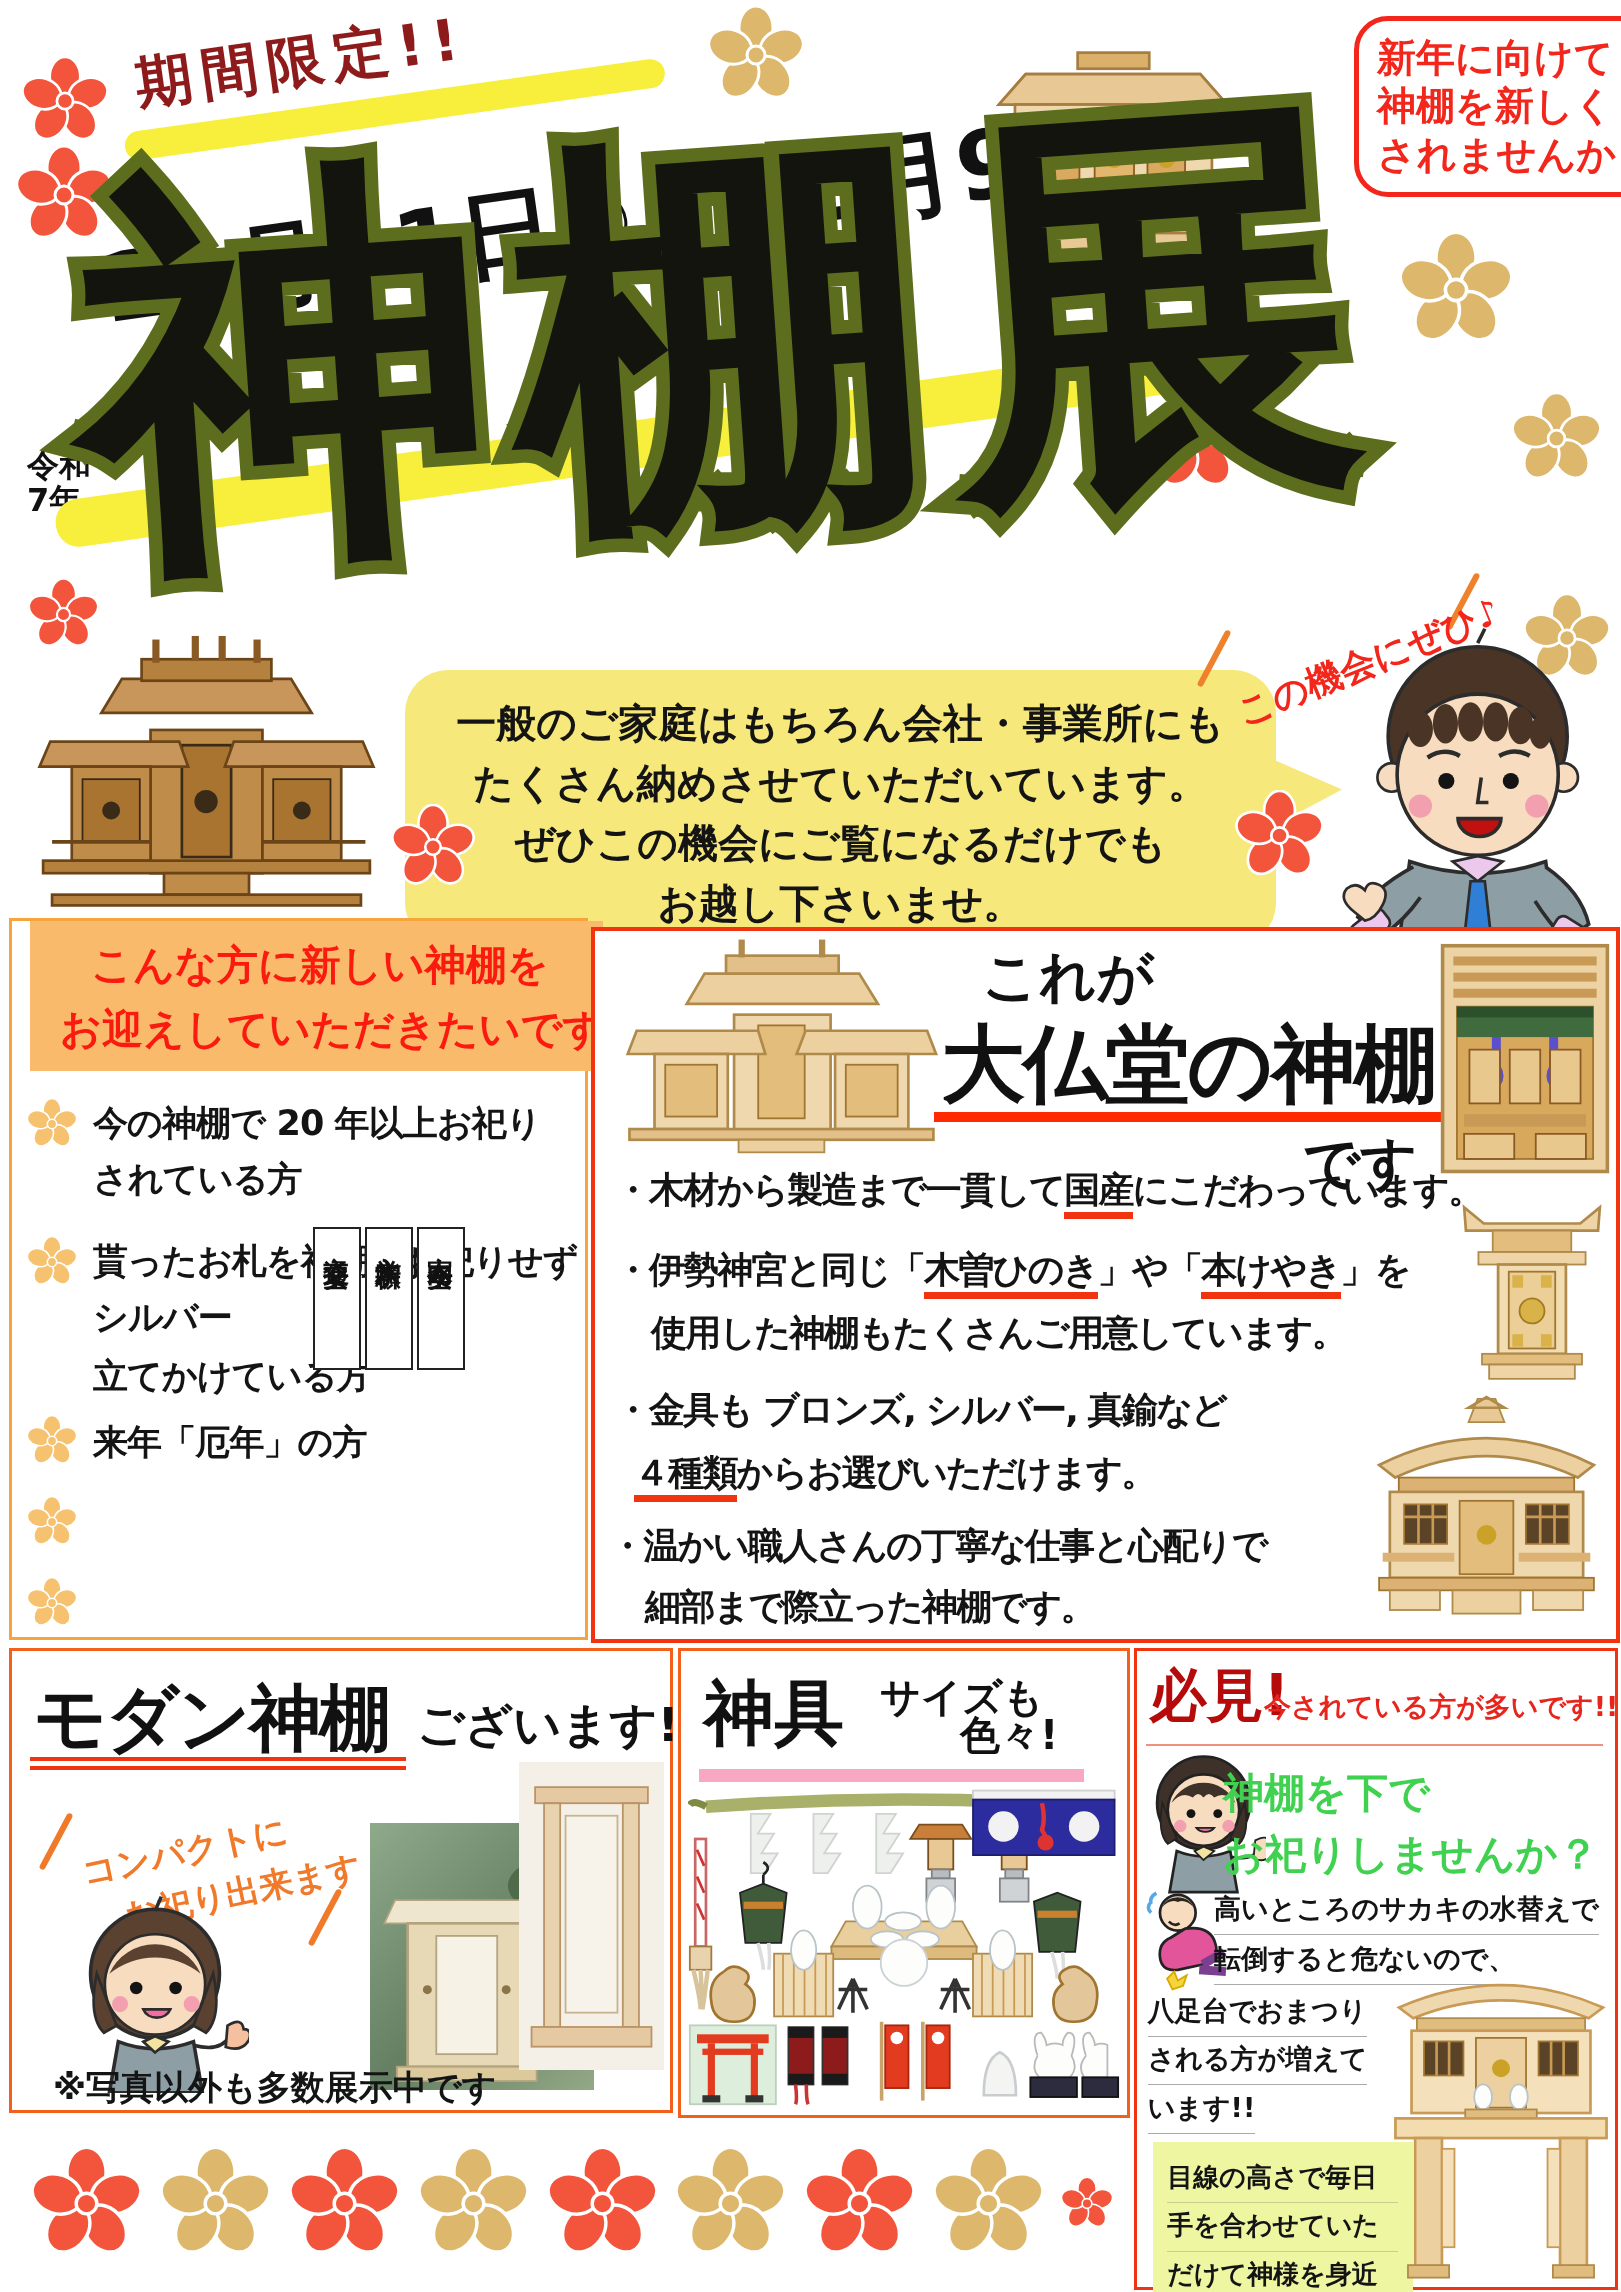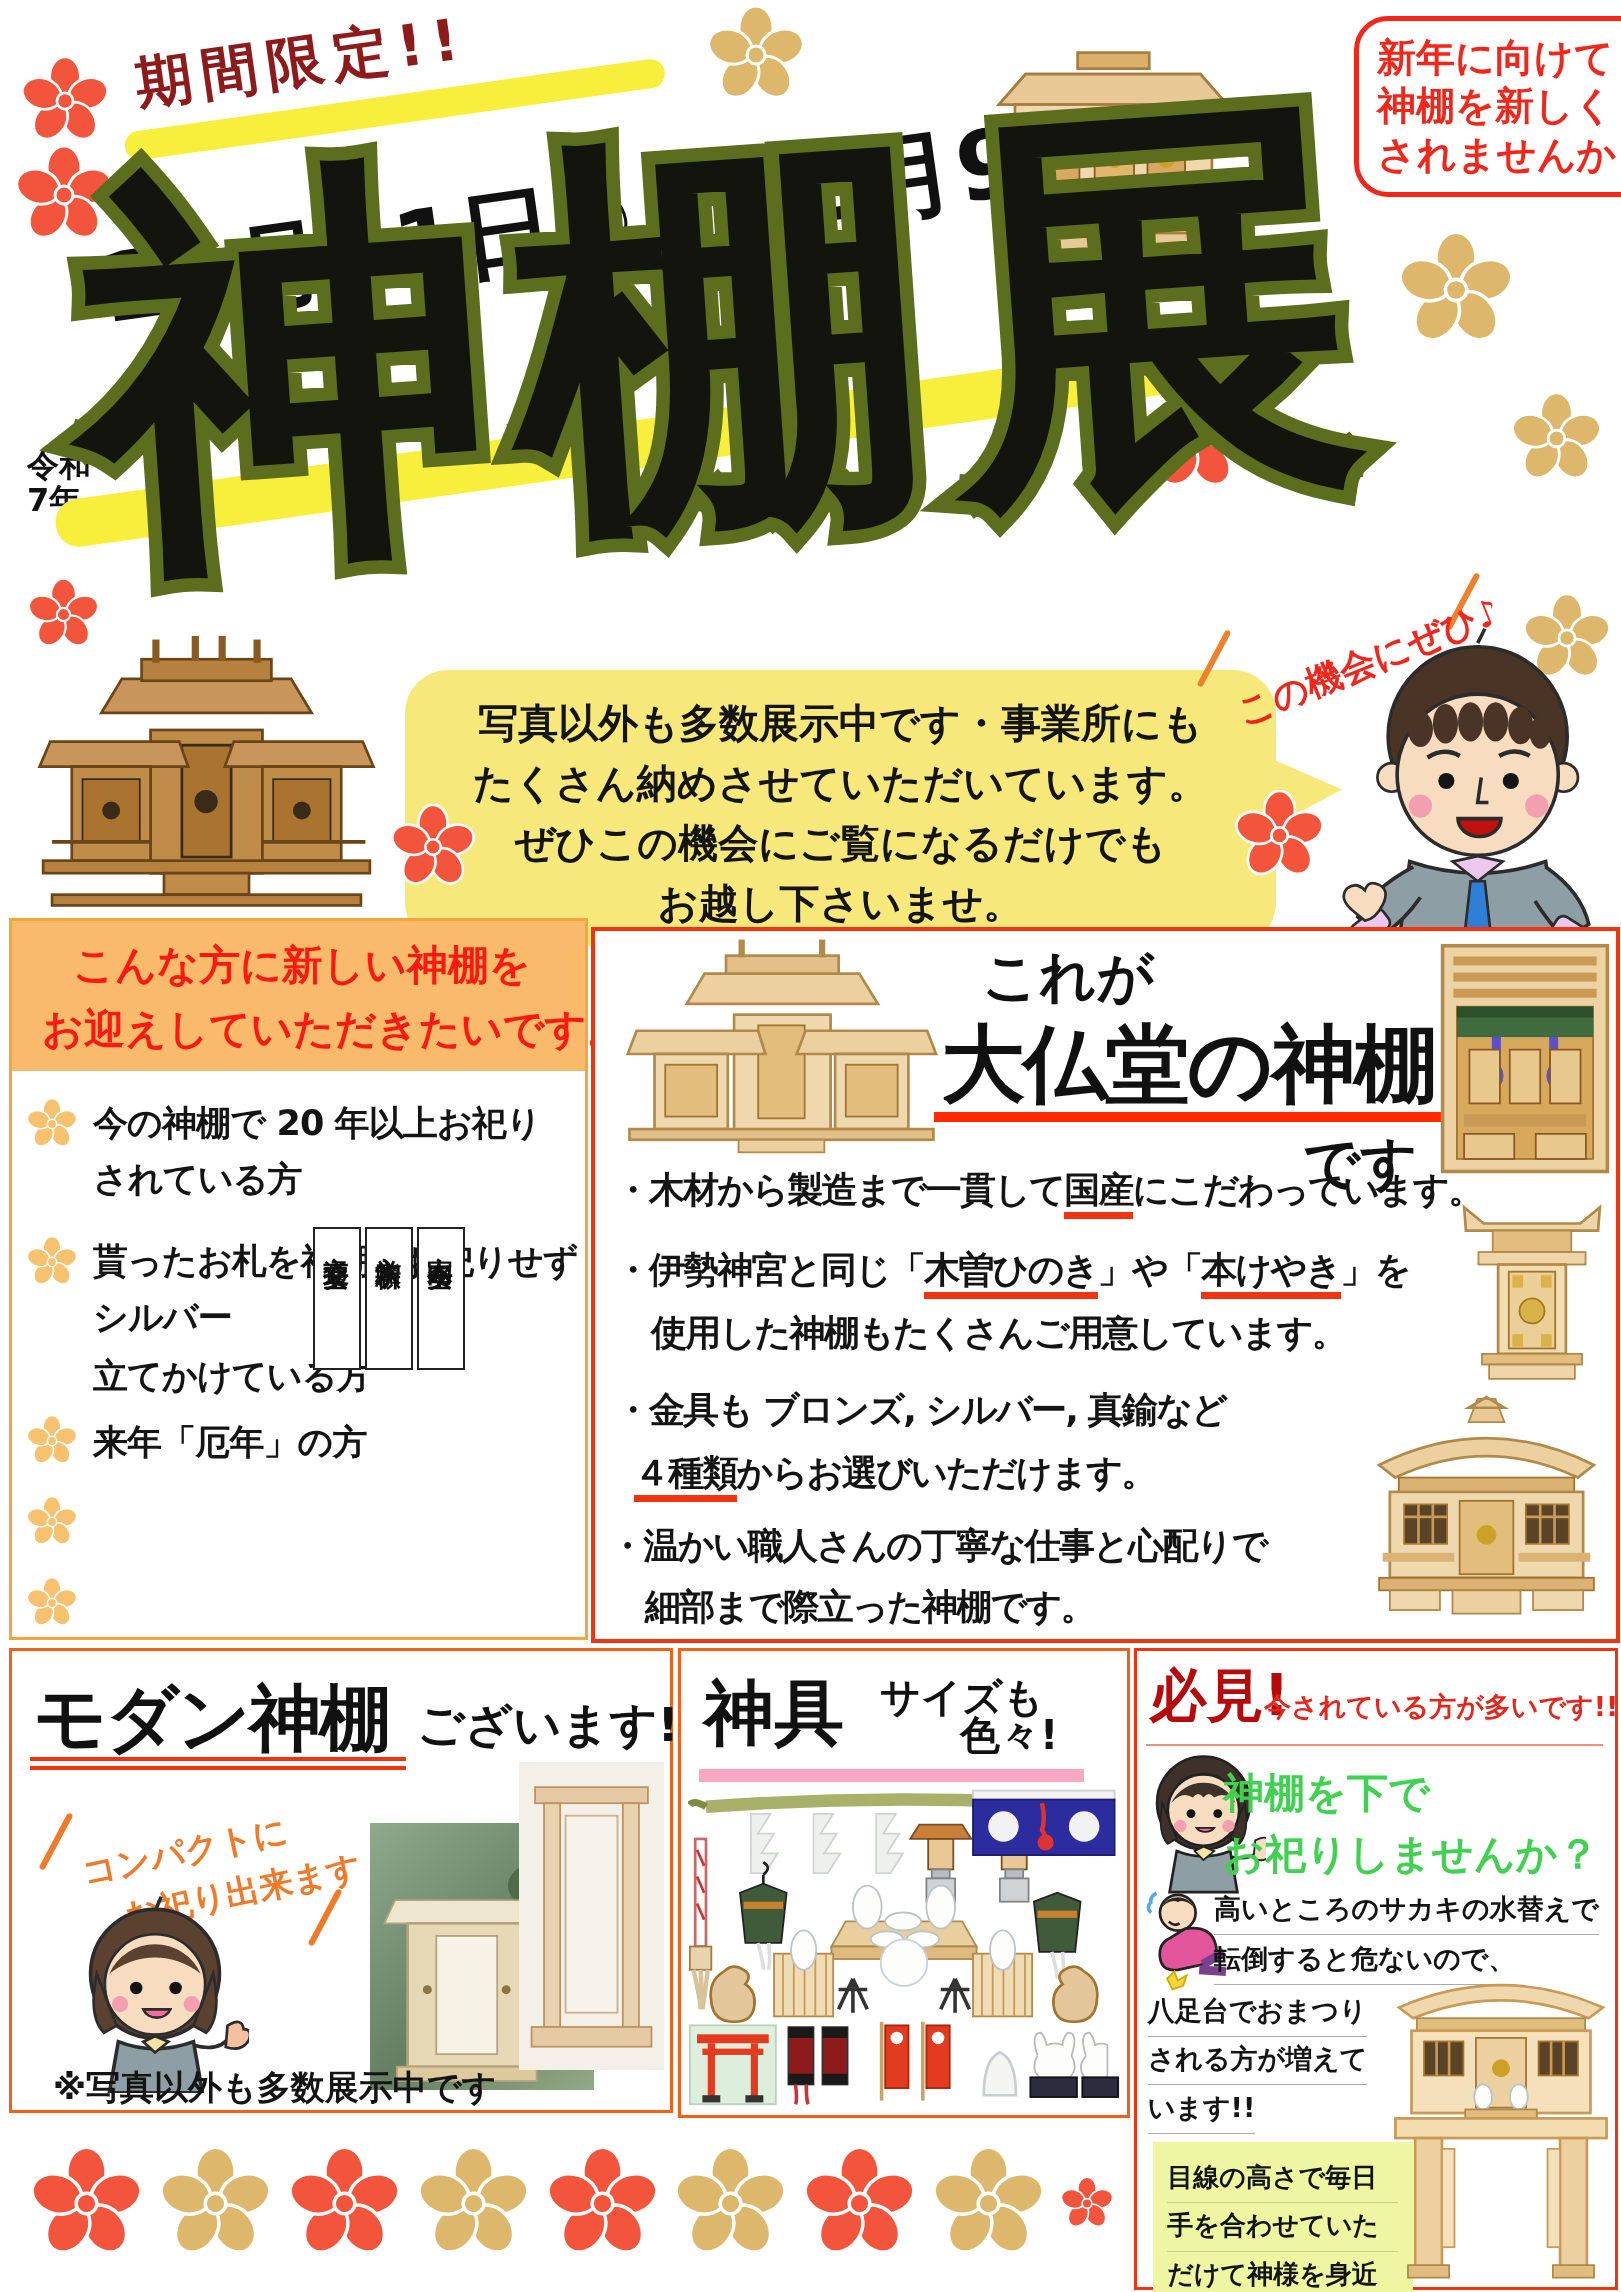--- a/index.html
+++ b/index.html
@@ -25,21 +25,21 @@
 
   
   .bubble{background:#f6e87a;border-radius:43px;}
   .bubble-text{font-size:40px;font-weight:800;line-height:60px;text-align:center;color:#141414;padding-top:23px;}
   .bubble-tail{background:#f6e87a;clip-path:polygon(0 0,100% 45%,0 100%);}
   .promo{font-size:36px;font-weight:800;color:#f3261b;transform:rotate(-22deg);white-space:nowrap;}
   .slash{position:absolute;width:6.3px;height:63px;background:#f0812c;border-radius:3.6px;}
 
   
   .left-box{border:3.6px solid #f5a53c;background:#fff;}
-  .left-header{background:#f9ba6b;}
+  .left-header{background:#f9ba6b;margin-left:18px;}
   .left-header div{font-size:41px;font-weight:900;color:#fb1a10;line-height:1.55;}
   .bullet-text{font-size:35px;font-weight:800;color:#141414;letter-spacing:-0.9px;white-space:nowrap;}
   .ofuda{writing-mode:vertical-rl;text-orientation:upright;border:2.7px solid #222;background:#fff;
          font-size:26px;font-weight:700;padding:7.2px 4.5px;letter-spacing:2.7px;}
 
   
   .right-box{border:4.5px solid #f1330f;background:#fff;}
   .rb-small{font-size:56px;font-weight:900;}
   .rb-big{font-size:84px;font-weight:900;letter-spacing:-1.8px;}
   .rb-bullet{font-size:36px;font-weight:800;letter-spacing:-1.8px;white-space:nowrap;color:#141414;}
@@ -172,21 +172,21 @@
     <rect x="30" y="261" width="365" height="14" fill="#b5813f" stroke="#6b4417" stroke-width="3"></rect>
     <rect x="165" y="275" width="95" height="24" fill="#c08c4a" stroke="#6b4417" stroke-width="3"></rect>
     <rect x="48" y="275" width="330" height="0" fill="none"></rect>
     <rect x="40" y="299" width="345" height="12" fill="#b5813f" stroke="#6b4417" stroke-width="3"></rect>
     <line x1="40" y1="240" x2="150" y2="240" stroke="#6b4417" stroke-width="4"></line>
     <line x1="275" y1="240" x2="390" y2="240" stroke="#6b4417" stroke-width="4"></line>
   </svg>
 
   <div class="abs bubble" style="left:405px;top:670px;width:871px;height:276px">
     <div class="bubble-text">
-      <div>写真以外も多数展示中です・事業所にも</div>
+      <div>一般のご家庭はもちろん会社・事業所にも</div>
       <div>たくさん納めさせていただいています。</div>
       <div>ぜひこの機会にご覧になるだけでも</div>
       <div>お越し下さいませ。</div>
     </div>
   </div>
   <div class="abs bubble-tail" style="left:1272px;top:759px;width:70px;height:68px"></div>
   <svg class="flower" style="left:390px;top:804px;width:86px;height:86px;color:#f2553b" viewBox="0 0 96 96" width="86" height="86">
       <use href="#plum"></use>
     </svg>
   <svg class="flower" style="left:1234px;top:790px;width:91px;height:91px;color:#f2553b" viewBox="0 0 102 102" width="91" height="91">

